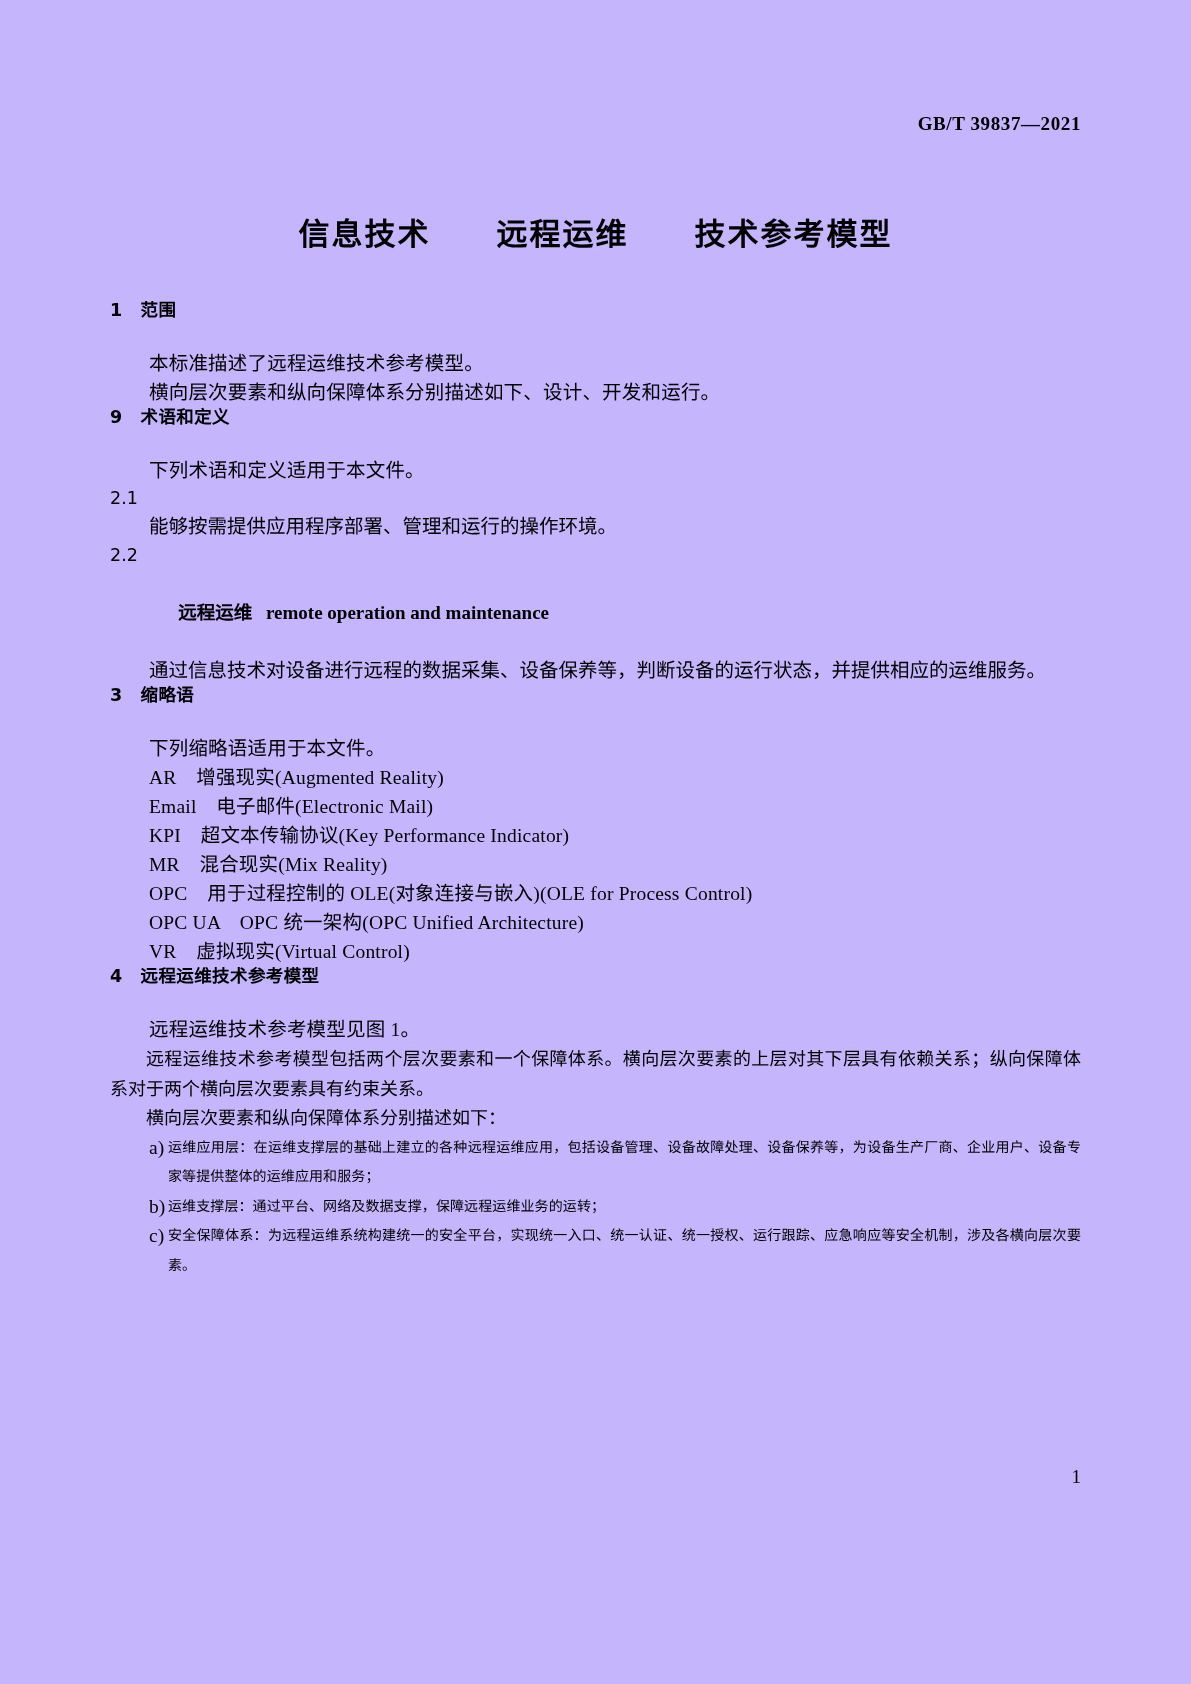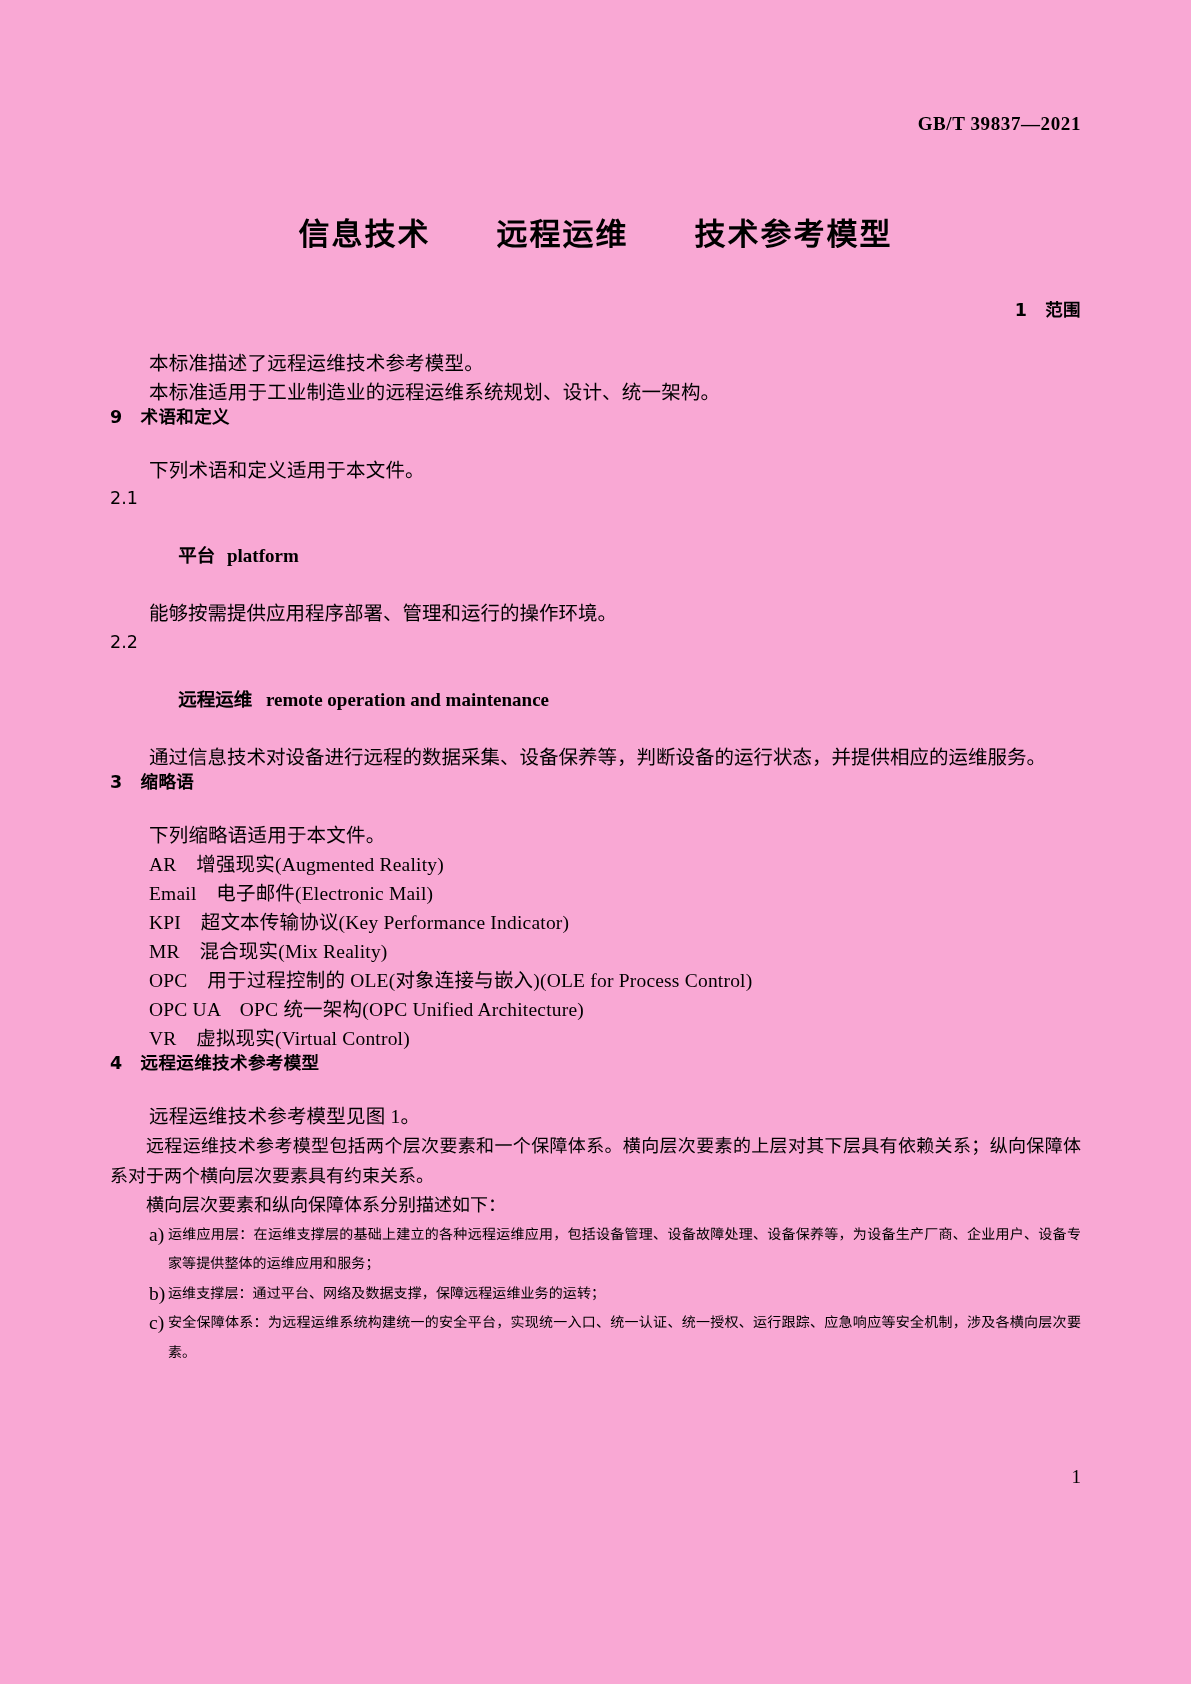--- a/index.html
+++ b/index.html
@@ -6,21 +6,21 @@
   html, body {
     margin: 0;
     padding: 0;
     background: #ffffff;
   }
   .page {
     position: relative;
     width: 1191px;
     height: 1684px;
     margin: 0 auto;
-    background: #f9a8d4;
+    background: #c4b5fd;
     color: #000000;
     font-family: "Liberation Serif", "DejaVu Serif", serif;
     overflow: hidden;
     box-sizing: border-box;
   }
 
   
   .page-header {
     position: absolute;
     top: 113px;
@@ -60,21 +60,21 @@
   h2.section-heading {
     margin: 0;
     font-family: "DejaVu Sans", "Liberation Sans", sans-serif;
     font-weight: bold;
     font-size: 17.5px;
     letter-spacing: 0.4px;
     white-space: pre;
     line-height: 1.2;
   }
 
-  .sec1 { margin-top: 8px; text-align: right; }
+  .sec1 { margin-top: 8px; }
   .sec2 { margin-top: 40px; }
   .sec3 { margin-top: 39px; }
   .sec4 { margin-top: 41px; }
 
   p.body-line {
     margin: 0;
     font-family: "Liberation Serif", "DejaVu Serif", serif;
     font-size: 19.5px;
     line-height: 29px;
     text-indent: 39px;
@@ -177,30 +177,27 @@
 
   <div class="page-header">GB/T 39837—2021</div>
 
   <div class="doc-title">信息技术　　远程运维　　技术参考模型</div>
 
   <div class="content">
 
     <h2 class="section-heading sec1">1　范围</h2>
     <div class="gap-after-heading"></div>
     <p class="body-line">本标准描述了远程运维技术参考模型。</p>
-    <p class="body-line">本标准适用于工业制造业的远程运维系统规划、设计、统一架构。</p>
+    <p class="body-line">横向层次要素和纵向保障体系分别描述如下、设计、开发和运行。</p>
 
     <h2 class="section-heading sec2">9　术语和定义</h2>
     <div class="gap-after-heading"></div>
     <p class="body-line">下列术语和定义适用于本文件。</p>
 
     <p class="term-number">2.1</p>
-    <p class="term-name">
-      <span class="zh">平台</span><span class="en">	</span><span class="en">platform</span>
-    </p>
     <p class="term-def">能够按需提供应用程序部署、管理和运行的操作环境。</p>
 
     <p class="term-number">2.2</p>
     <p class="term-name">
       <span class="zh">远程运维</span><span class="en">	</span><span class="en">remote operation and maintenance</span>
     </p>
     <p class="term-def">通过信息技术对设备进行远程的数据采集、设备保养等，判断设备的运行状态，并提供相应的运维服务。</p>
 
     <h2 class="section-heading sec3">3　缩略语</h2>
     <div class="gap-after-heading"></div>

